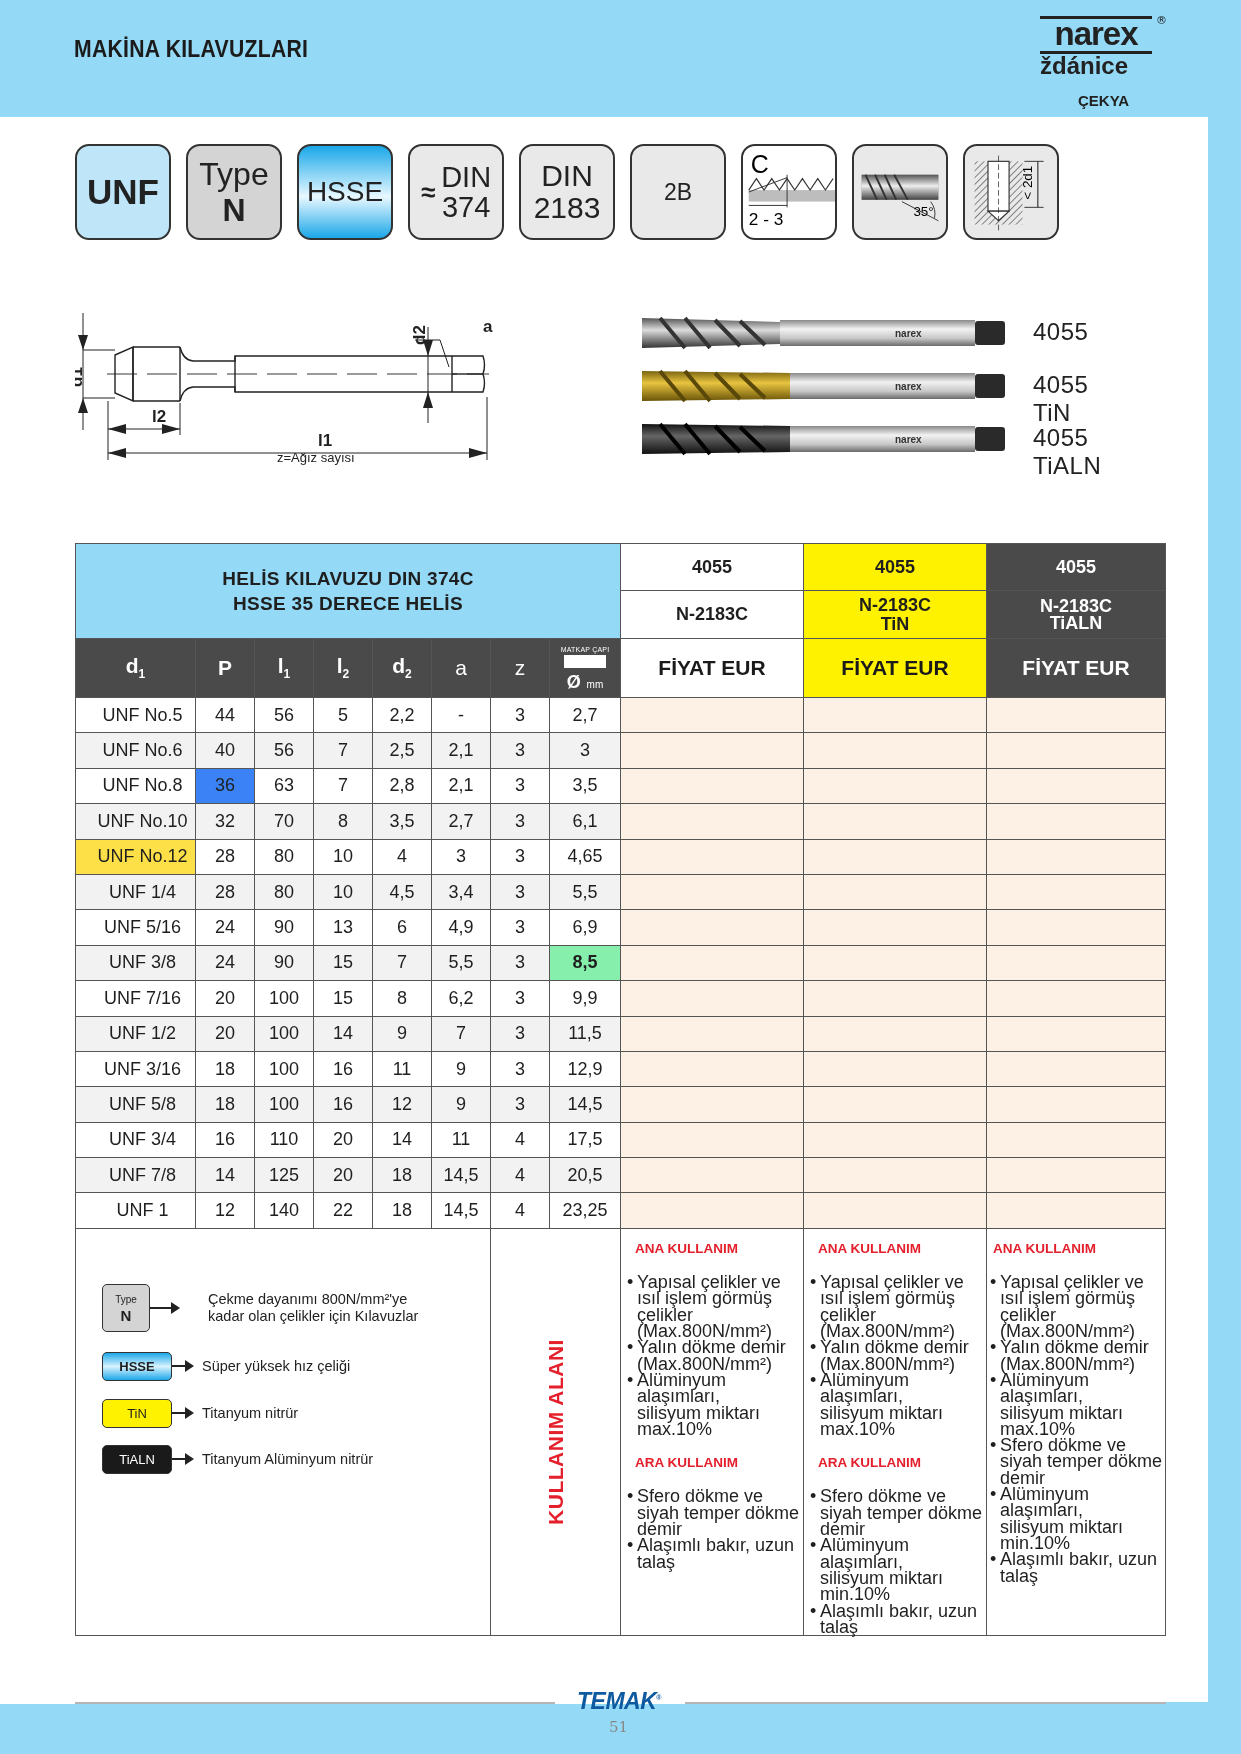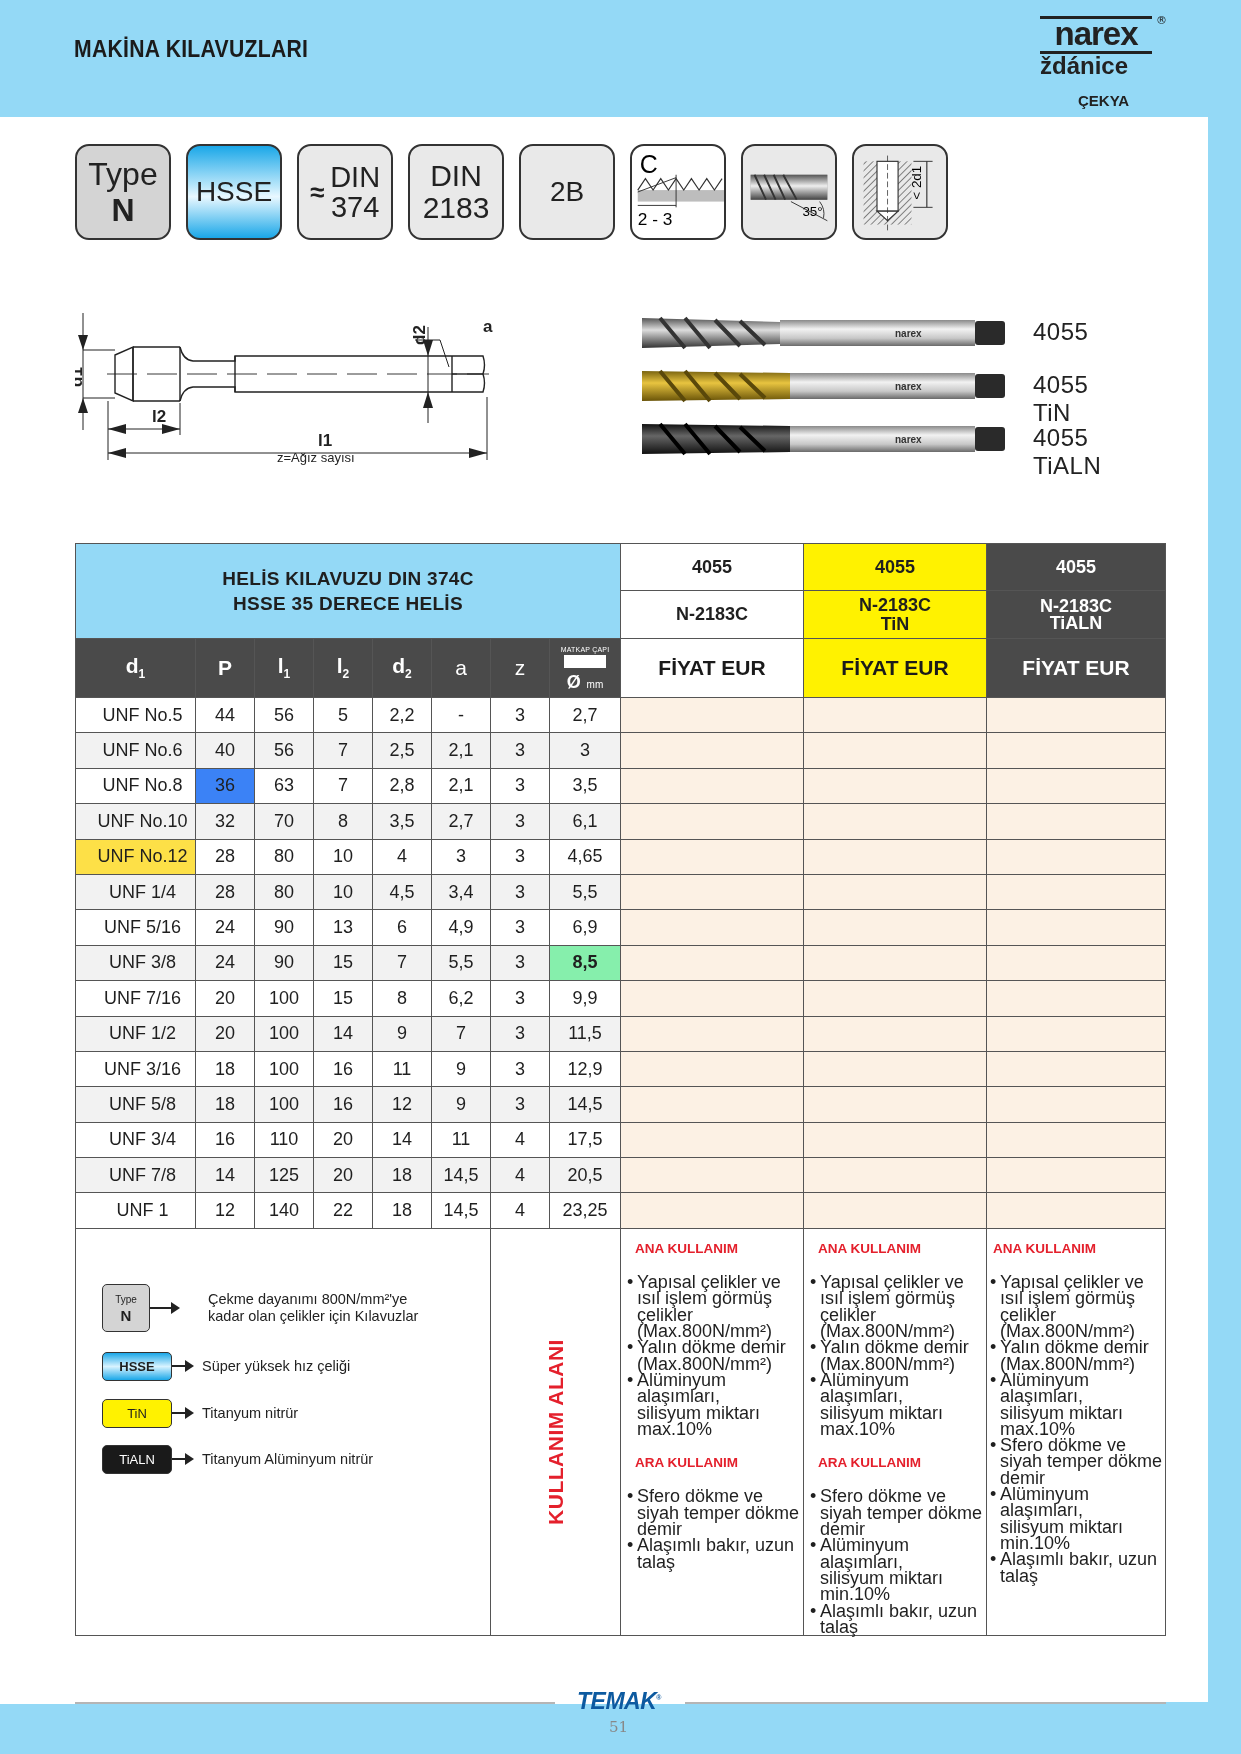--- a/index.html
+++ b/index.html
@@ -19,21 +19,21 @@
   .icons { position: absolute; left: 75px; top: 144px; display: flex; gap: 15px; }
   .ficon { width: 96px; height: 96px; border: 2px solid #333; border-radius: 14px; background: #e9e9e9; display: flex; align-items: center; justify-content: center; position: relative; overflow: hidden; font-family: "Liberation Sans", sans-serif; color: #222; text-align: center; }
   .ficon.unf { background: #bfe6f8; font-weight: bold; font-size: 35px; }
   .ficon.white { background: #fff; }
   .ficon.type { background: #d4d4d4; flex-direction: column; line-height: 36px; }
   .ficon.type .t1 { font-size: 32px; }
   .ficon.type .t2 { font-size: 32px; font-weight: bold; }
   .ficon.hsse { background: linear-gradient(#1aa7e8 0%, #bfe9fb 45%, #e9f8ff 55%, #1aa7e8 100%); font-size: 28px; }
   .ficon.din374 { font-size: 29px; line-height: 30px; }
   .ficon.din2183 { font-size: 30px; line-height: 32px; }
-  .ficon.b2 { font-size: 28px; }
+  .ficon.b2 { font-size: 23px; }
 
   
   .drawing { position: absolute; left: 75px; top: 305px; width: 470px; height: 170px; }
   .tool-photos { position: absolute; left: 640px; top: 312px; }
   .tool-row { position: absolute; left: 0; width: 370px; height: 42px; }
   .tool-label { position: absolute; left: 393px; font-family: "Liberation Sans", sans-serif; font-size: 24px; color: #222; letter-spacing: 0.5px; }
 
   
   table.main { position: absolute; left: 75px; top: 543px; border-collapse: collapse; font-family: "Liberation Sans", sans-serif; }
   table.main td { border: 1.5px solid #555; text-align: center; vertical-align: middle; font-size: 18px; color: #1f1f1f; }
@@ -91,20 +91,23 @@
 <div class="header-title">MAKİNA KILAVUZLARI</div>
 <div class="logo">
   <div class="narex">narex</div>
   <div class="narex-under"></div>
   <div class="zdanice">ždánice</div>
   <span class="reg">®</span>
 </div>
 <div class="country">ÇEKYA</div>
 
 <div class="icons">
+  <div class="ficon unf">
+      <span>UNF</span>
+    </div>
   <div class="ficon type">
     <span class="t1">Type</span>
     <span class="t2">N</span>
   </div>
   <div class="ficon hsse">
       <span>HSSE</span>
     </div>
   <div class="ficon din374">
     <span style="font-size:26px;font-weight:bold;margin-right:6px;">≈</span>
     <span style="display:flex;flex-direction:column;">

